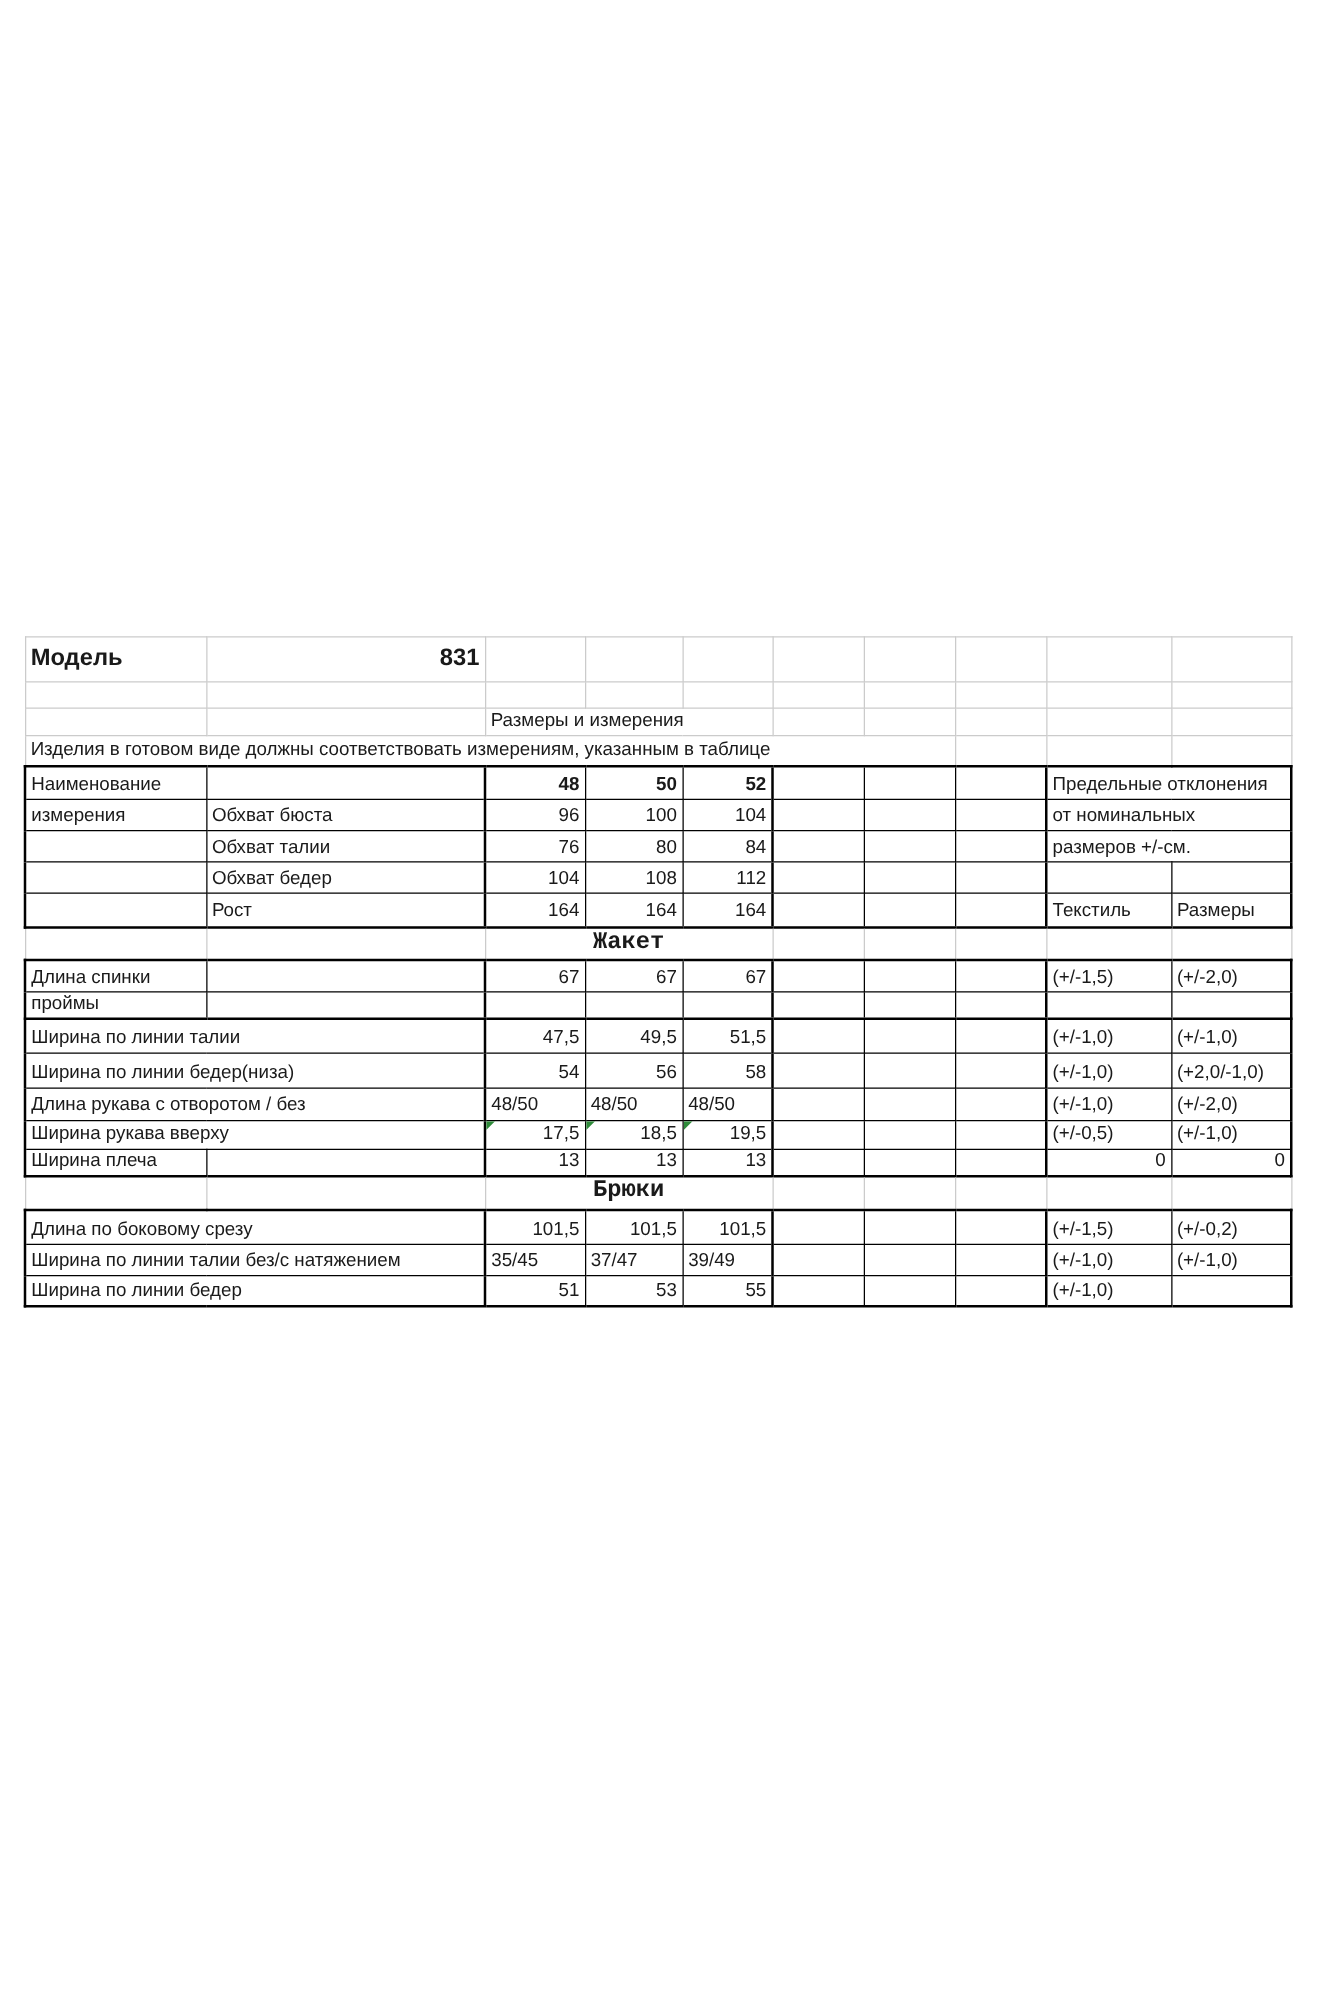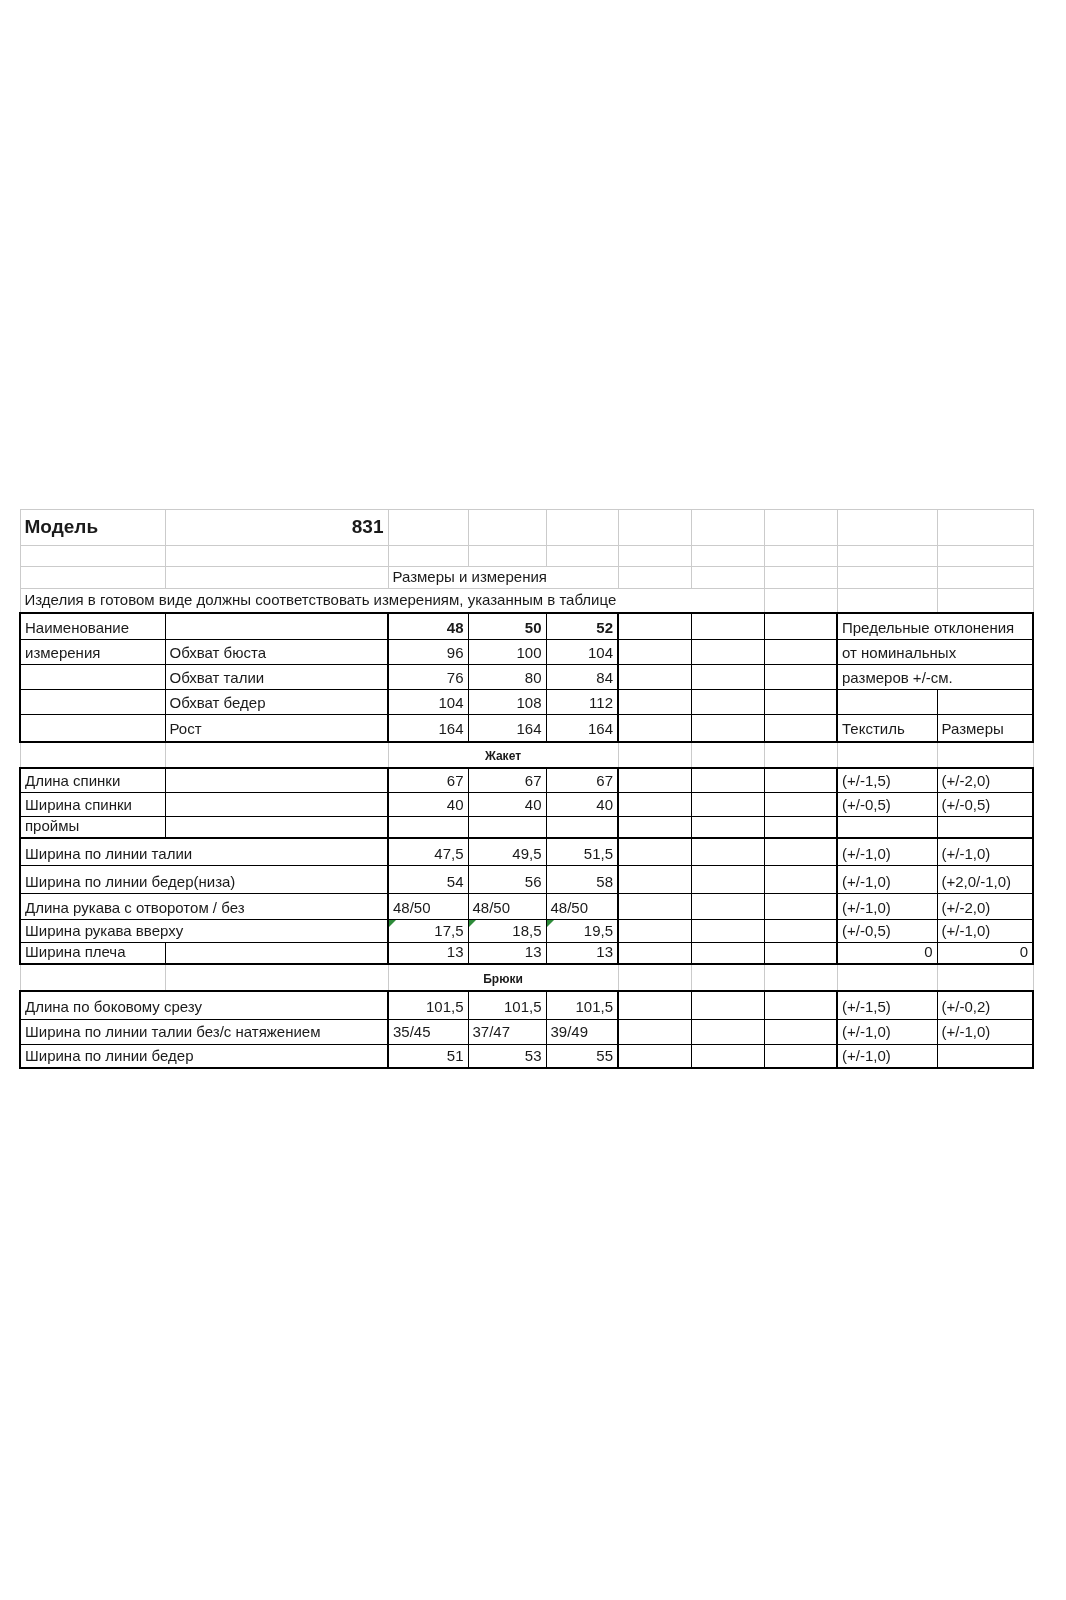--- a/index.html
+++ b/index.html
@@ -25,21 +25,21 @@
   td.num{text-align:right;}
   td.txt{text-align:left;}
   td.bold{font-weight:bold;}
   td.gl{border:1px solid var(--gray);}
   td.bk{border:1px solid var(--black);}
   td.t2{border-top:2px solid var(--black);}
   td.b2{border-bottom:2px solid var(--black);}
   td.l2{border-left:2px solid var(--black);}
   td.r2{border-right:2px solid var(--black);}
   td.model{font-size:19px;font-weight:bold;vertical-align:middle;padding-bottom:1px;}
-  td.section{font-weight:bold;font-size:12px;text-align:center;}
+  td.section{font-weight:bold;font-size:19px;text-align:center;font-family:Liberation Mono, monospace;}
   td.comment{position:relative;}
   td.comment::before{
     content:"";position:absolute;top:0;left:0;width:0;height:0;
     border-top:7px solid var(--green);border-right:7px solid transparent;
   }
 </style>
 </head>
 <body>
 
 <div class="page">
@@ -181,32 +181,20 @@
       <td class="bk t2 l2 num">67</td>
       <td class="bk t2 num">67</td>
       <td class="bk t2 num">67</td>
       <td class="bk t2 l2"></td>
       <td class="bk t2"></td>
       <td class="bk t2"></td>
       <td class="bk t2 l2 txt">(+/-1,5)</td>
       <td class="bk t2 r2 txt">(+/-2,0)</td>
     </tr>
 
-    <tr style="height:24px">
-      <td class="bk l2 txt">Ширина спинки</td>
-      <td class="bk"></td>
-      <td class="bk l2 num">40</td>
-      <td class="bk num">40</td>
-      <td class="bk num">40</td>
-      <td class="bk l2"></td>
-      <td class="bk"></td>
-      <td class="bk"></td>
-      <td class="bk l2 txt">(+/-0,5)</td>
-      <td class="bk r2 txt">(+/-0,5)</td>
-    </tr>
 
 
     <tr style="height:21px">
       <td class="bk l2 b2 txt">проймы</td>
       <td class="bk b2"></td>
       <td class="bk l2 b2"></td>
       <td class="bk b2"></td>
       <td class="bk b2"></td>
       <td class="bk l2 b2"></td>
       <td class="bk b2"></td>

